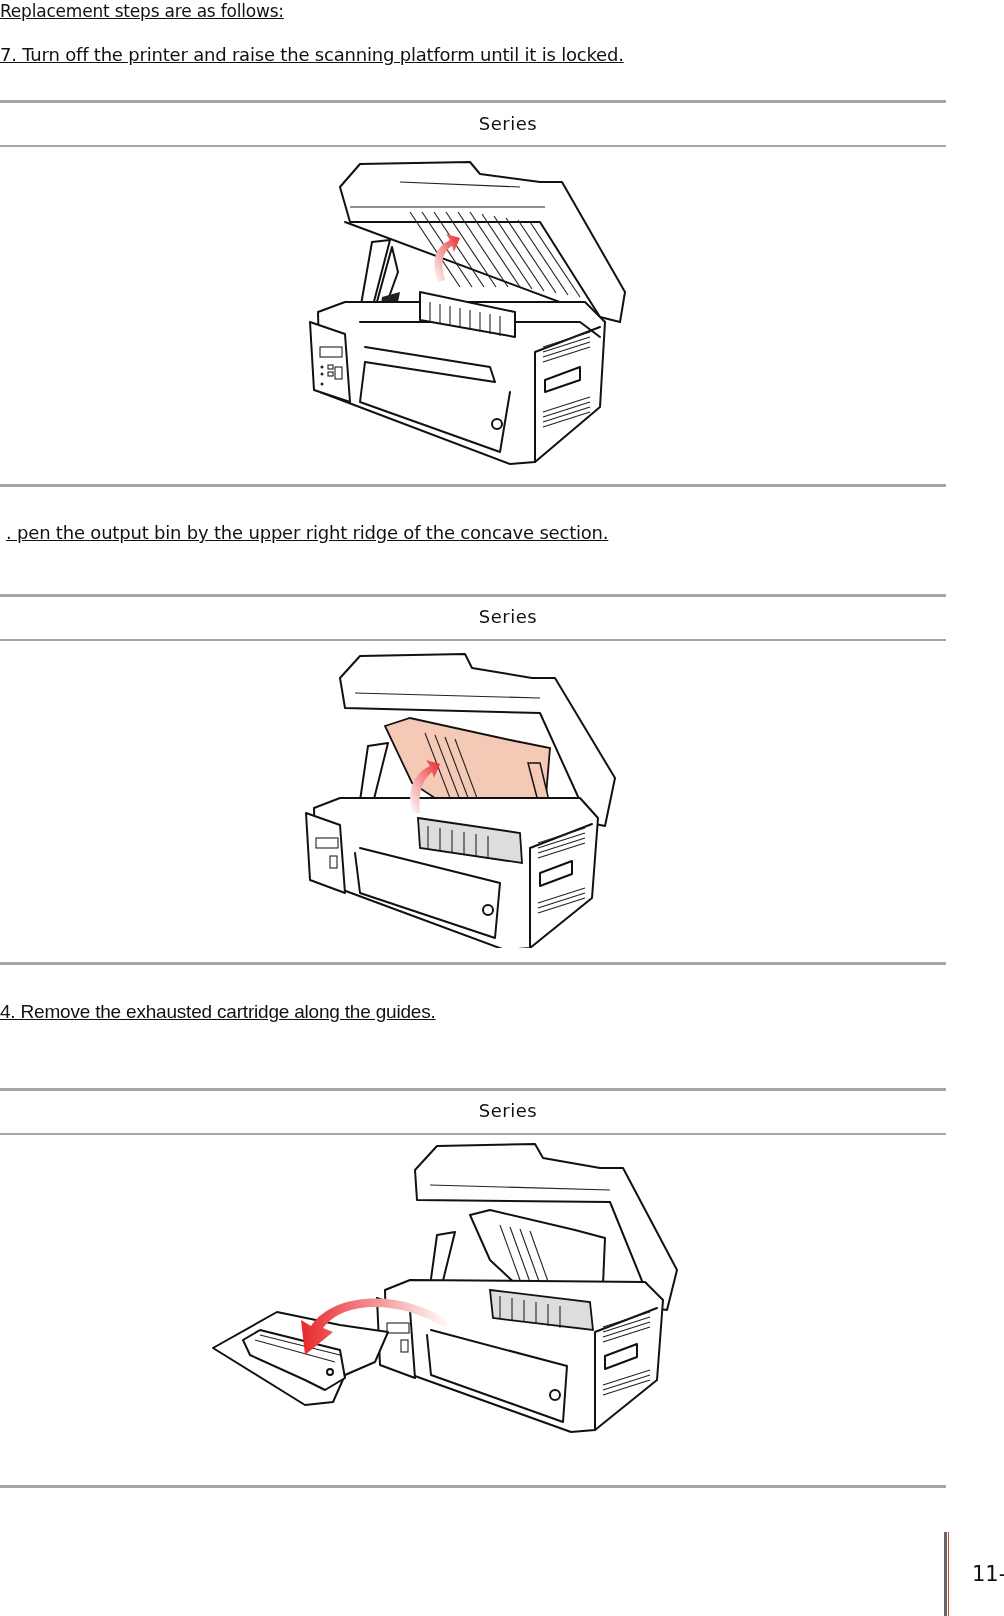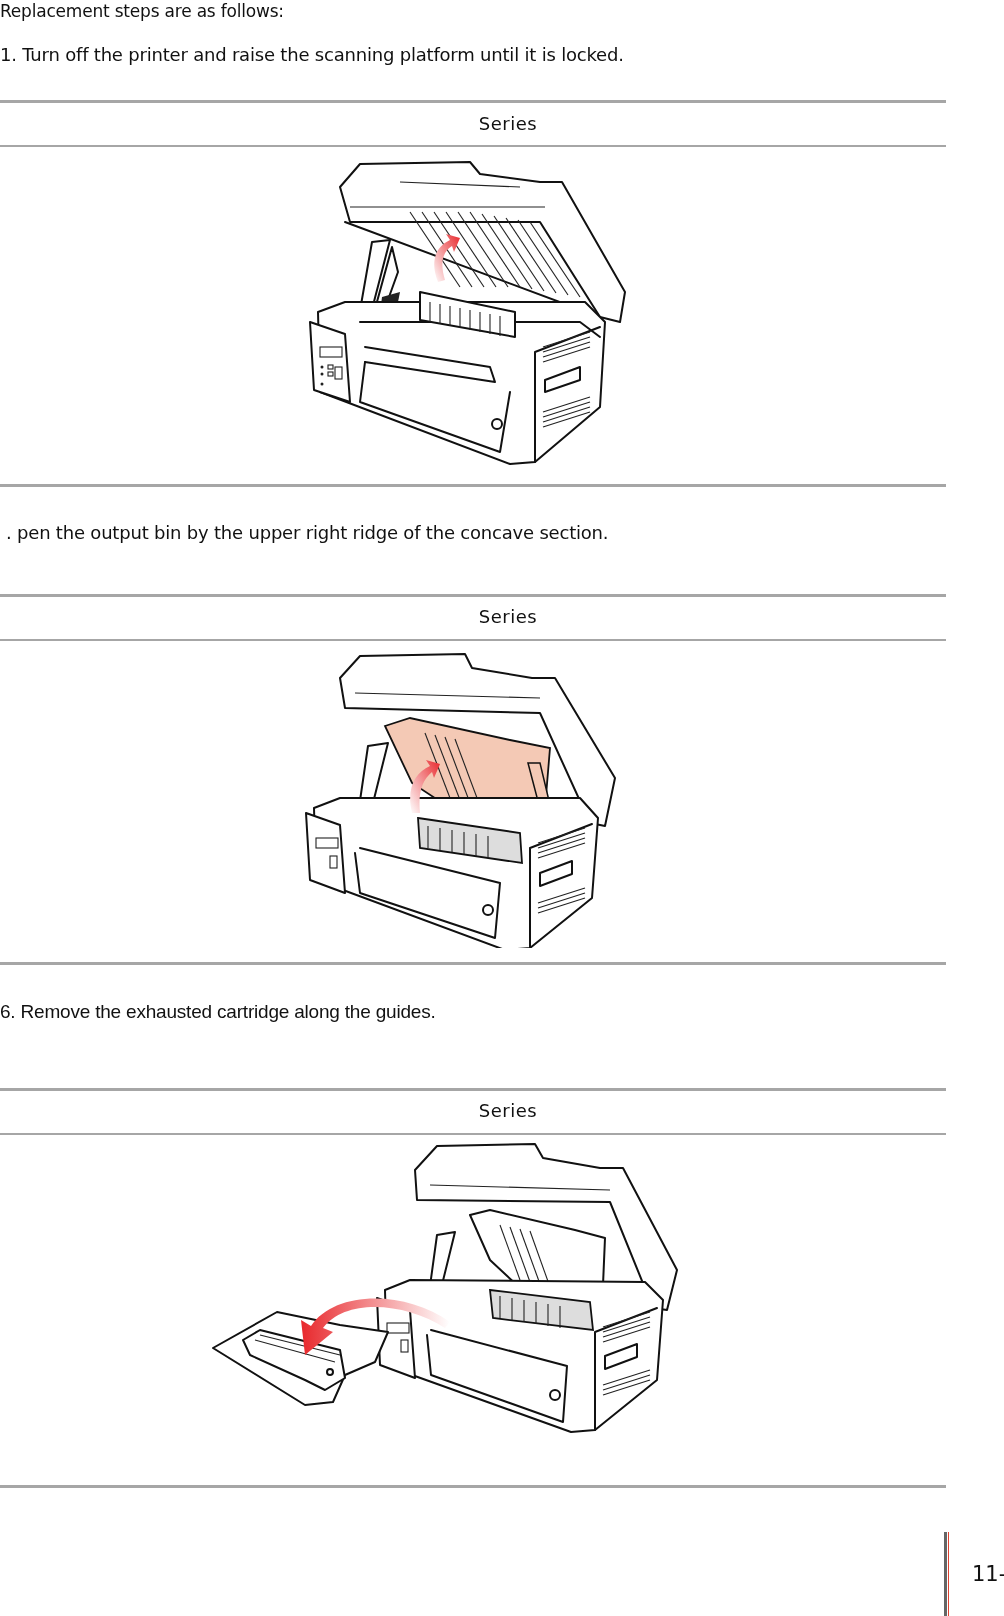--- a/index.html
+++ b/index.html
@@ -1,39 +1,39 @@
 <!DOCTYPE html>
 <html><head>
 <meta charset="utf-8">
 <style>
   html, body { margin: 0; padding: 0; background: #ffffff; }
   body { width: 1004px; height: 1616px; position: relative; overflow: hidden;
          font-family: "DejaVu Sans", sans-serif; color: #111; }
   .abs { position: absolute; }
-  .para { font-size: 18px; line-height: 22px; white-space: nowrap; letter-spacing: -0.2px; }
+  .para { font-size: 18px; line-height: 22px; white-space: nowrap; letter-spacing: -0.2px; text-decoration: underline; }
   .para.arial { font-family: "Liberation Sans", sans-serif; font-size: 19px; }
   .rule { position: absolute; left: 0; width: 946px; height: 3px; background: #a6a6a6; }
   .rule.thin { height: 2px; }
   .series { position: absolute; left: 0; width: 1016px; text-align: center; font-size: 18px;
             letter-spacing: 0.5px; }
   .fig { position: absolute; }
   .footer-bar1 { position: absolute; left: 944px; top: 1532px; width: 3px; height: 84px; background: #666; }
   .footer-bar2 { position: absolute; left: 948px; top: 1532px; width: 1px; height: 84px; background: #e0412f; }
   .page-num { position: absolute; left: 972px; top: 1562px; font-size: 21px; font-family: "DejaVu Sans", sans-serif; }
   svg .ln { fill: none; stroke: #111; stroke-width: 2; stroke-linejoin: round; stroke-linecap: round; }
   svg .lnf { fill: #fff; stroke: #111; stroke-width: 2; stroke-linejoin: round; }
   svg .thin { fill: none; stroke: #222; stroke-width: 1.1; }
   svg .dark { fill: #222; }
 </style>
 </head>
 <body>
 
 <div class="abs para" style="left:0; top:0; font-size:17px;">Replacement steps are as follows:</div>
 
-<div class="abs para" style="left:0; top:44px; font-size:18px;">1. Turn off the printer and raise the scanning platform until it is locked.</div>
+<div class="abs para" style="left:0; top:44px; font-size:18px;">7. Turn off the printer and raise the scanning platform until it is locked.</div>
 
 <div>
   <div class="rule" style="top:100px;"></div>
   <div class="series" style="top:113px;">Series</div>
   <div class="rule thin" style="top:145px;"></div>
 
   <svg class="fig" style="left:300px; top:152px;" width="330" height="315" viewBox="0 0 330 315">
     <defs>
       <linearGradient id="ar1" x1="0" y1="1" x2="1" y2="0">
         <stop offset="0" stop-color="#ffffff"></stop>
@@ -167,21 +167,21 @@
         <path d="M238 265 L285 250"></path>
     </g>
     <path class="ln" d="M240 225 L272 213 L272 226 L240 238 Z"></path>
     <circle cx="188" cy="262" r="5" class="ln"></circle>
 
     <path d="M112 165 C106 140 115 125 130 118 L126 112 L140 116 L134 130 L132 124 C122 132 118 145 120 165 Z" fill="url(#ar2)"></path>
   </svg>
   <div class="rule" style="top:962px;"></div>
 </div>
 
-<div class="abs para arial" style="left:0; top:1001px;">6. Remove the exhausted cartridge along the guides.</div>
+<div class="abs para arial" style="left:0; top:1001px;">4. Remove the exhausted cartridge along the guides.</div>
 
 <div>
   <div class="rule" style="top:1088px;"></div>
   <div class="series" style="top:1100px;">Series</div>
   <div class="rule thin" style="top:1133px;"></div>
 
   <svg class="fig" style="left:205px; top:1140px;" width="490" height="320" viewBox="0 0 490 320">
     <defs>
       <linearGradient id="ar3" x1="1" y1="0" x2="0" y2="0">
         <stop offset="0" stop-color="#ffffff"></stop>

